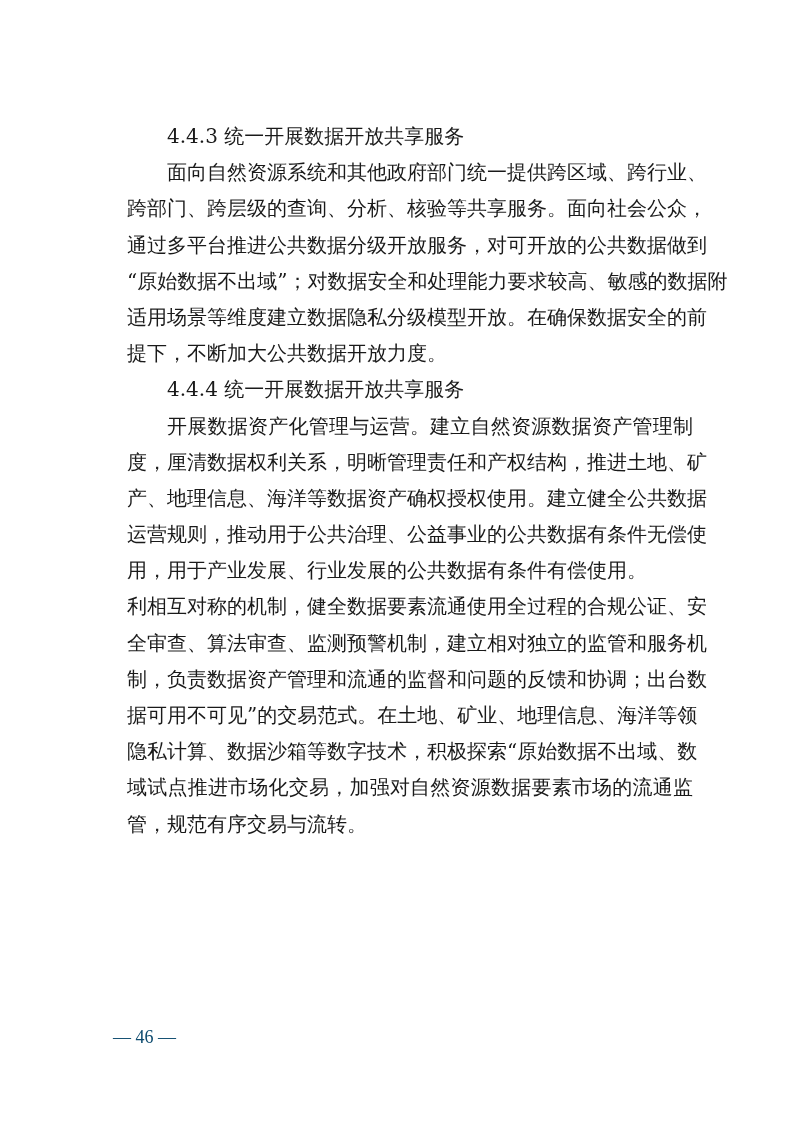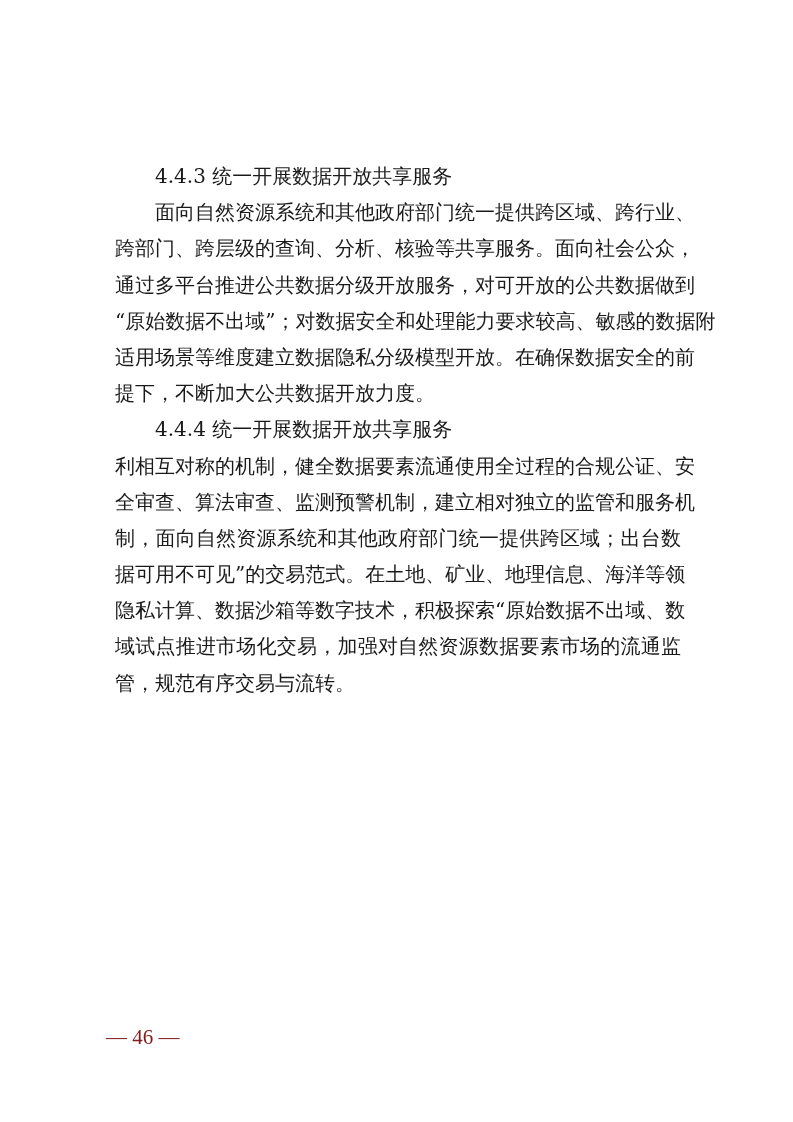--- a/index.html
+++ b/index.html
@@ -17,24 +17,23 @@
     }
     .page {
       position: absolute;
       left: 0;
       top: 0;
       width: 793px;
       height: 1122px;
     }
     .content {
       position: absolute;
-      left: 115px;
+      left: 127px;
       top: 118px;
       width: 566px;
-      margin-top: 40px;
     }
     .line {
       height: 36.2px;
       line-height: 36.2px;
       font-size: 20px;
       white-space: nowrap;
       overflow: visible;
       text-align: justify;
       text-align-last: justify;
       letter-spacing: 0;
@@ -44,25 +43,25 @@
     }
     .line.last {
       text-align-last: left;
     }
     .heading {
       padding-left: 40px;
       text-align-last: left;
     }
     .footer {
       position: absolute;
-      left: 106px;
+      left: 113px;
       top: 1022px;
       font-family: "Liberation Serif", "DejaVu Serif", serif;
-      font-size: 21px;
-      color: #7f1d1d;
+      font-size: 18px;
+      color: #0c4a6e;
       height: 30px;
       line-height: 30px;
     }
   </style>
 </head>
 <body>
 
 <div class="page">
   <div class="content">
 
@@ -71,23 +70,30 @@
       <div class="line indent">面向自然资源系统和其他政府部门统一提供跨区域、跨行业、</div>
       <div class="line">跨部门、跨层级的查询、分析、核验等共享服务。面向社会公众，</div>
       <div class="line">通过多平台推进公共数据分级开放服务，对可开放的公共数据做到</div>
       <div class="line">“原始数据不出域”；对数据安全和处理能力要求较高、敏感的数据附</div>
       <div class="line">适用场景等维度建立数据隐私分级模型开放。在确保数据安全的前</div>
       <div class="line last">提下，不断加大公共数据开放力度。</div>
     </div>
 
     <div class="line heading">4.4.4 统一开展数据开放共享服务</div>
     <div>
+      <div class="line indent">开展数据资产化管理与运营。建立自然资源数据资产管理制</div>
+      <div class="line">度，厘清数据权利关系，明晰管理责任和产权结构，推进土地、矿</div>
+      <div class="line">产、地理信息、海洋等数据资产确权授权使用。建立健全公共数据</div>
+      <div class="line">运营规则，推动用于公共治理、公益事业的公共数据有条件无偿使</div>
+      <div class="line last">用，用于产业发展、行业发展的公共数据有条件有偿使用。</div>
+    </div>
+    <div>
       <div class="line">利相互对称的机制，健全数据要素流通使用全过程的合规公证、安</div>
       <div class="line">全审查、算法审查、监测预警机制，建立相对独立的监管和服务机</div>
-      <div class="line">制，面向自然资源系统和其他政府部门统一提供跨区域；出台数</div>
+      <div class="line">制，负责数据资产管理和流通的监督和问题的反馈和协调；出台数</div>
       <div class="line">据可用不可见”的交易范式。在土地、矿业、地理信息、海洋等领</div>
       <div class="line">隐私计算、数据沙箱等数字技术，积极探索“原始数据不出域、数</div>
       <div class="line">域试点推进市场化交易，加强对自然资源数据要素市场的流通监</div>
       <div class="line last">管，规范有序交易与流转。</div>
     </div>
   </div>
 
   <div class="footer">— 46 —</div>
 </div>
 

